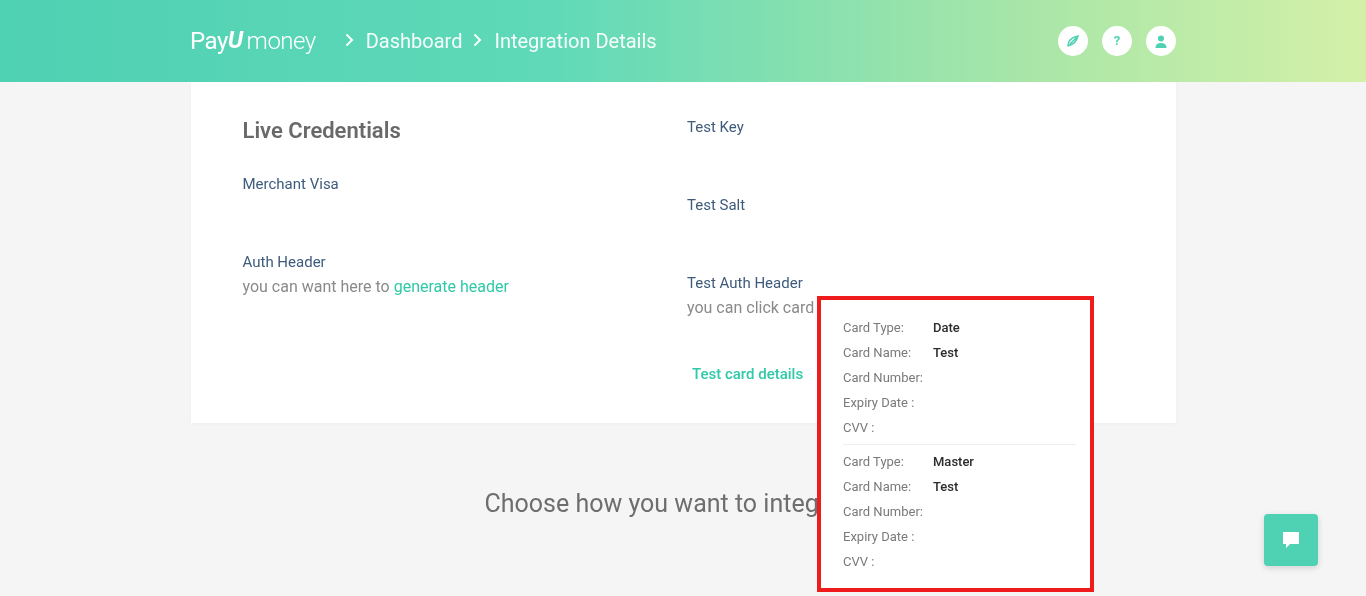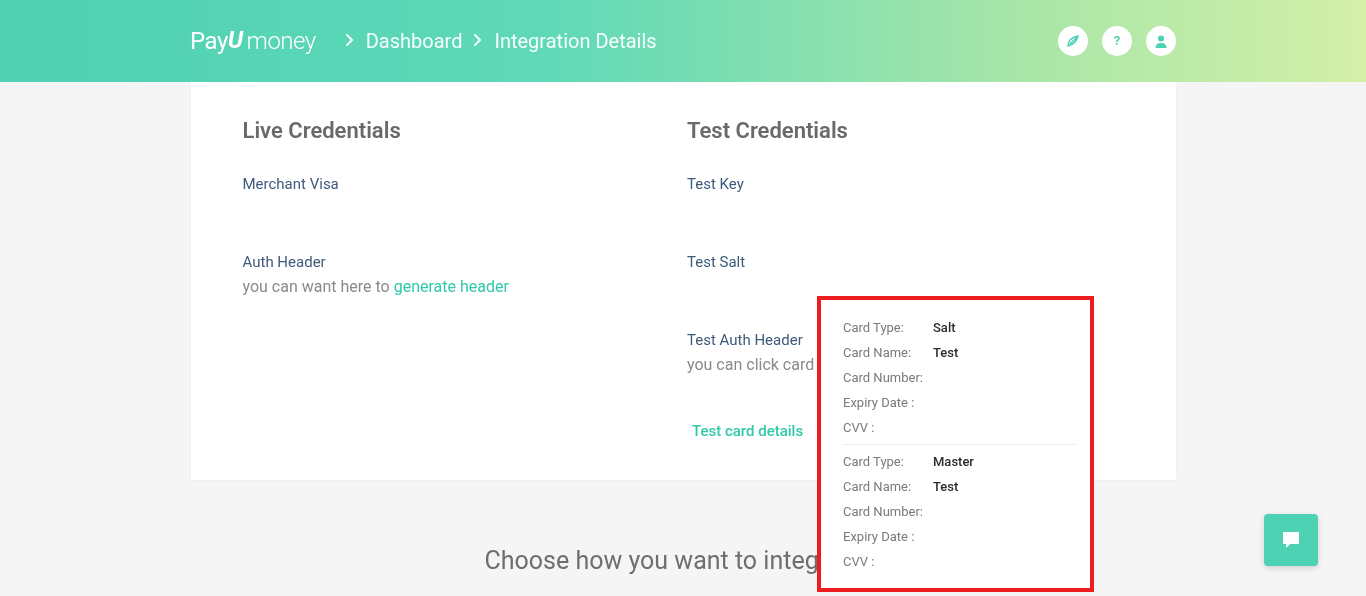--- a/index.html
+++ b/index.html
@@ -213,39 +213,38 @@
     <div class="columns">
       <div class="col">
         <div class="col-title">Live Credentials</div>
         <div class="field-label">Merchant Visa</div>
         <div class="field-label auth">Auth Header</div>
         <div class="help-text">
           <span>you can want here to </span><span class="help-link">generate header</span>
         </div>
       </div>
       <div class="col">
-        <div class="col-title">Test Credentials</div>
         <div class="field-label">Test Key</div>
         <div class="field-label">Test Salt</div>
         <div class="field-label auth">Test Auth Header</div>
         <div class="help-text">
           <span>you can click card</span>
         </div>
         <div class="test-card-link">Test card details</div>
       </div>
     </div>
   </div>
 </div>
 
 <div class="bottom-title">Choose how you want to integrate...</div>
 
 <div class="popover">
   <div class="popover-row">
       <span class="popover-label">Card Type:</span>
-      <span class="popover-value">Salt</span>
+      <span class="popover-value">Date</span>
     </div>
   <div class="popover-row">
       <span class="popover-label">Card Name:</span>
       <span class="popover-value">Test</span>
     </div>
   <div class="popover-row">
       <span class="popover-label">Card Number:</span>
     </div>
   <div class="popover-row">
       <span class="popover-label">Expiry Date :</span>

